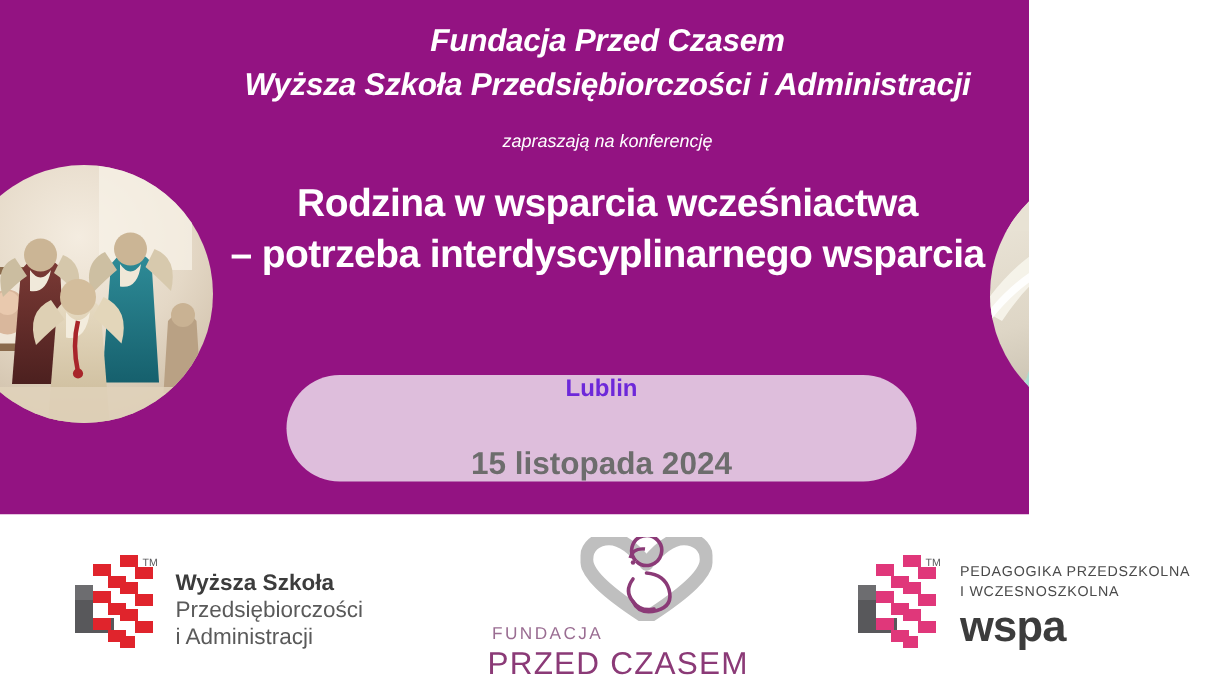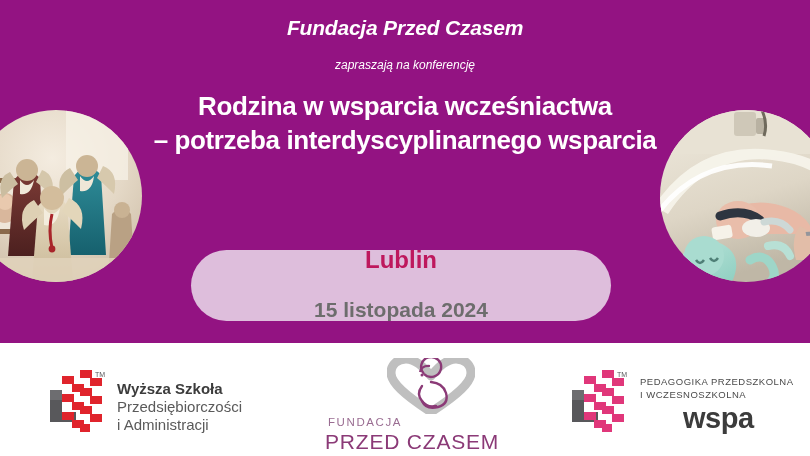--- a/index.html
+++ b/index.html
@@ -13,21 +13,21 @@
     height: 456px;
     overflow: hidden;
     font-family: "Liberation Sans", sans-serif;
     background: #ffffff;
   }
 
   
   .hero {
     position: absolute;
     left: 0; top: 0;
-    width: 810px;
+    width: 686px;
     height: 343px;
     background: #931382;
     overflow: hidden;
   }
 
   
   .photo {
     position: absolute;
     border-radius: 50%;
     overflow: hidden;
@@ -97,23 +97,23 @@
     border-radius: 36px;
     background: #debedc;
     display: flex;
     flex-direction: column;
     align-items: center;
     justify-content: center;
     color: #6d6d6d;
   }
   .pill-city {
     font-weight: bold;
-    font-size: 24px;
+    font-size: 16px;
     line-height: 24px;
-    color: #be185d;
+    color: #6d28d9;
   }
   .pill-date {
     font-weight: bold;
     font-size: 21px;
     line-height: 27px;
     color: #6d6d6d;
     margin-top: 24px;
   }
 
   
@@ -166,21 +166,20 @@
     white-space: nowrap;
   }
   .ped-big {
     margin-top: 2px;
     font-weight: bold;
     font-size: 29px;
     line-height: 31px;
     letter-spacing: -0.5px;
     color: #3c3c3c;
     white-space: nowrap;
-    margin-left: 43px;
   }
 
   .fund-small {
     font-size: 11.5px;
     letter-spacing: 1.6px;
     color: #9a6d92;
     margin-left: 3px;
     white-space: nowrap;
   }
   .fund-big {
@@ -300,20 +299,21 @@
         <path d="M108 136 q16 -4 22 10" stroke="#b8e0d5" stroke-width="8" fill="none" stroke-linecap="round"></path>
 
         <path d="M140 116 q22 10 26 34 l-30 0 q-6 -22 4 -34 z" fill="#e2bda8"></path>
         <path d="M146 124 q10 -2 14 8" stroke="#5f7a92" stroke-width="4" fill="none" opacity="0.6"></path>
       </svg>
     </div>
 
     <div class="hero-text">
       <div class="org-block">
         <div class="org-line">Fundacja Przed Czasem</div>
+        <div class="org-line">Wyższa Szkoła Przedsiębiorczości i Administracji</div>
       </div>
 
       <div class="invite-line">zapraszają na konferencję</div>
 
       <div class="title-block">
         <div class="title-line">Rodzina w wsparcia wcześniactwa</div>
         <div class="title-line">– potrzeba interdyscyplinarnego wsparcia</div>
       </div>
     </div>
 

